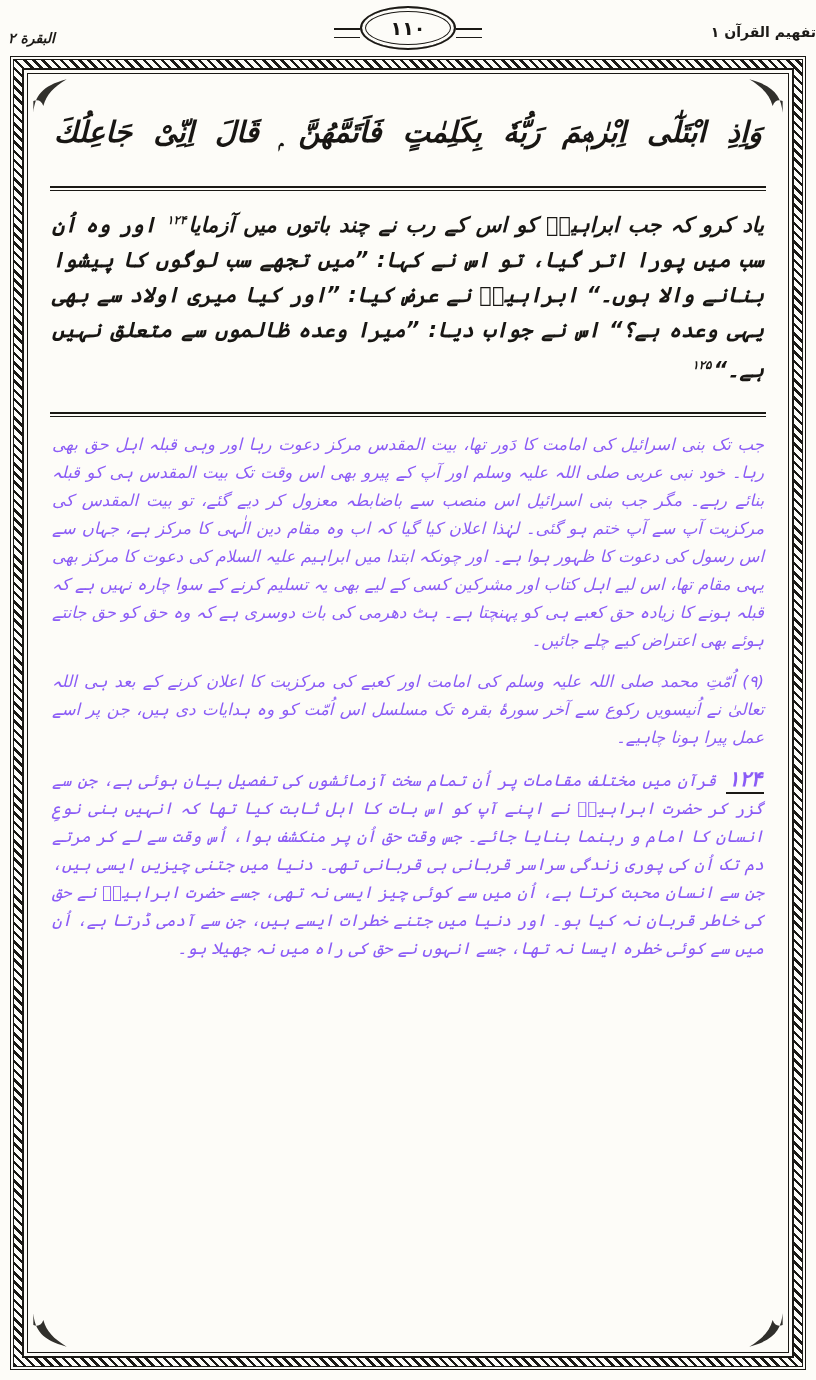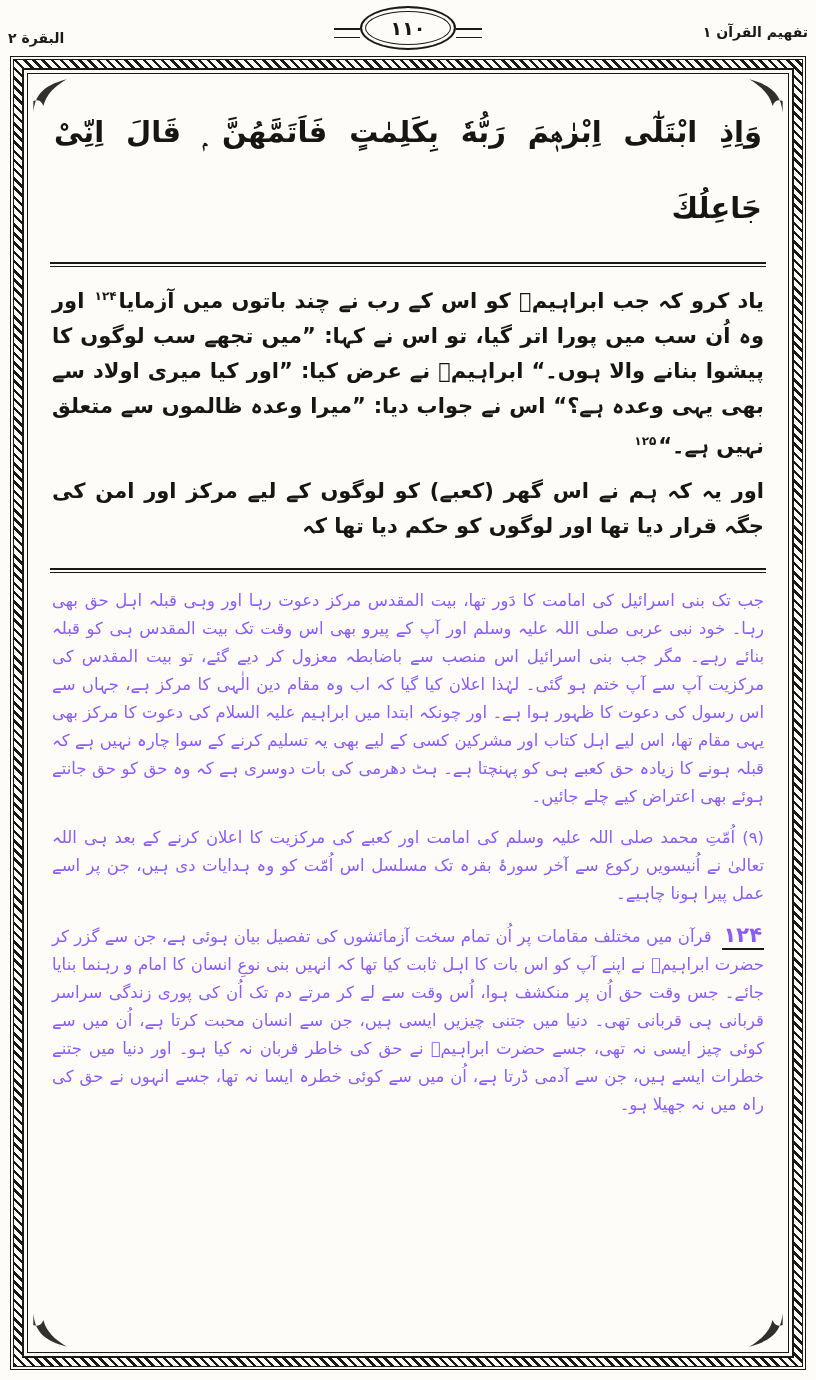--- a/index.html
+++ b/index.html
@@ -10,43 +10,43 @@
     color:#181613;
     font-family:"DejaVu Sans", sans-serif;
     overflow:hidden;
   }
 
   
   .running-head {
     position:absolute; top:24px; font-size:14px; font-weight:700;
     color:#1c1a17; letter-spacing:0.5px;
   }
-  .head-right { right:8px; }
-  .head-left  { left:8px; top:30px; }
+  .head-right { right:0; }
+  .head-left  { left:8px; top:30px;font-style:italic; }
 
   
   .cartouche {
     position:absolute; top:6px; left:50%; transform:translateX(-50%);
     width:96px; height:44px;
     border:2.5px solid #1b1915; border-radius:50%;
     background:#fdfcf8;
     display:flex; align-items:center; justify-content:center;
     box-shadow:inset 0 0 0 3px #fdfcf8, inset 0 0 0 4px #1b1915;
     z-index:3;
   }
   .cartouche::before, .cartouche::after {
     content:""; position:absolute; top:50%; width:26px; height:7px;
     border-top:2px solid #1b1915; border-bottom:1px solid #1b1915;
   }
   .cartouche::before { right:-28px; }
   .cartouche::after  { left:-28px; }
   .cart-num { font-size:19px; font-weight:700; }
 
   
-  .frame { position:absolute; top:56px; left:10px; right:10px; bottom:10px; display:flex; }
+  .frame { position:absolute; top:56px; left:10px; right:10px; bottom:10px; display:flex;font-style:italic; }
   .l1 { flex:1; border:1.5px solid #1b1915; padding:2px; display:flex; background:#fdfcf8; }
   .l2 { flex:1; border:1px solid #1b1915; padding:8px; display:flex;
         background:repeating-linear-gradient(45deg,#1b1915 0 2.5px,#fdfcf8 2.5px 6.5px); }
   .l3 { flex:1; border:2px solid #1b1915; background:#fdfcf8; padding:3px; display:flex; }
   .l4 { flex:1; border:1px solid #1b1915; position:relative; overflow:hidden;
         padding:14px 22px 8px; background:#fdfcf8; }
 
   .corner { position:absolute; width:40px; height:40px; opacity:0.9; }
   .corner.tl { top:2px; right:2px; transform:scaleX(-1); }
   .corner.tr { top:2px; left:2px; }
@@ -120,21 +120,20 @@
             </svg>
 
       <section class="quran">
         <div class="q-line">وَاِذِ ابْتَلٰٓى اِبْرٰهٖمَ رَبُّهٗ بِكَلِمٰتٍ فَاَتَمَّهُنَّ ۭ قَالَ اِنِّىْ جَاعِلُكَ</div>
       </section>
 
       <div class="divider"></div>
 
       <section class="translation">
         <p class="t-para"><span>یاد کرو کہ جب ابراہیمؑ کو اس کے رب نے چند باتوں میں آزمایا</span><sup class="ref">۱۲۴</sup> <span>اور وہ اُن سب میں پورا اتر گیا، تو اس نے کہا: ”میں تجھے سب لوگوں کا پیشوا بنانے والا ہوں۔“ ابراہیمؑ نے عرض کیا: ”اور کیا میری اولاد سے بھی یہی وعدہ ہے؟“ اس نے جواب دیا: ”میرا وعدہ ظالموں سے متعلق نہیں ہے۔“</span><sup class="ref">۱۲۵</sup></p>
-        <p class="t-para">اور یہ کہ ہم نے اس گھر (کعبے) کو لوگوں کے لیے مرکز اور امن کی جگہ قرار دیا تھا اور لوگوں کو حکم دیا تھا کہ</p>
       </section>
 
       <div class="divider"></div>
 
       <section class="commentary">
         <p class="c-para">جب تک بنی اسرائیل کی امامت کا دَور تھا، بیت المقدس مرکز دعوت رہا اور وہی قبلہ اہل حق بھی رہا۔ خود نبی عربی صلی اللہ علیہ وسلم اور آپ کے پیرو بھی اس وقت تک بیت المقدس ہی کو قبلہ بنائے رہے۔ مگر جب بنی اسرائیل اس منصب سے باضابطہ معزول کر دیے گئے، تو بیت المقدس کی مرکزیت آپ سے آپ ختم ہو گئی۔ لہٰذا اعلان کیا گیا کہ اب وہ مقام دین الٰہی کا مرکز ہے، جہاں سے اس رسول کی دعوت کا ظہور ہوا ہے۔ اور چونکہ ابتدا میں ابراہیم علیہ السلام کی دعوت کا مرکز بھی یہی مقام تھا، اس لیے اہل کتاب اور مشرکین کسی کے لیے بھی یہ تسلیم کرنے کے سوا چارہ نہیں ہے کہ قبلہ ہونے کا زیادہ حق کعبے ہی کو پہنچتا ہے۔ ہٹ دھرمی کی بات دوسری ہے کہ وہ حق کو حق جانتے ہوئے بھی اعتراض کیے چلے جائیں۔</p>
         <p class="c-para">(۹) اُمّتِ محمد صلی اللہ علیہ وسلم کی امامت اور کعبے کی مرکزیت کا اعلان کرنے کے بعد ہی اللہ تعالیٰ نے اُنیسویں رکوع سے آخر سورۂ بقرہ تک مسلسل اس اُمّت کو وہ ہدایات دی ہیں، جن پر اسے عمل پیرا ہونا چاہیے۔</p>
         <p class="c-para"><span class="fn-num">۱۲۴</span><span>قرآن میں مختلف مقامات پر اُن تمام سخت آزمائشوں کی تفصیل بیان ہوئی ہے، جن سے گزر کر حضرت ابراہیمؑ نے اپنے آپ کو اس بات کا اہل ثابت کیا تھا کہ انہیں بنی نوعِ انسان کا امام و رہنما بنایا جائے۔ جس وقت حق اُن پر منکشف ہوا، اُس وقت سے لے کر مرتے دم تک اُن کی پوری زندگی سراسر قربانی ہی قربانی تھی۔ دنیا میں جتنی چیزیں ایسی ہیں، جن سے انسان محبت کرتا ہے، اُن میں سے کوئی چیز ایسی نہ تھی، جسے حضرت ابراہیمؑ نے حق کی خاطر قربان نہ کیا ہو۔ اور دنیا میں جتنے خطرات ایسے ہیں، جن سے آدمی ڈرتا ہے، اُن میں سے کوئی خطرہ ایسا نہ تھا، جسے انہوں نے حق کی راہ میں نہ جھیلا ہو۔</span></p>
 
       </section>

